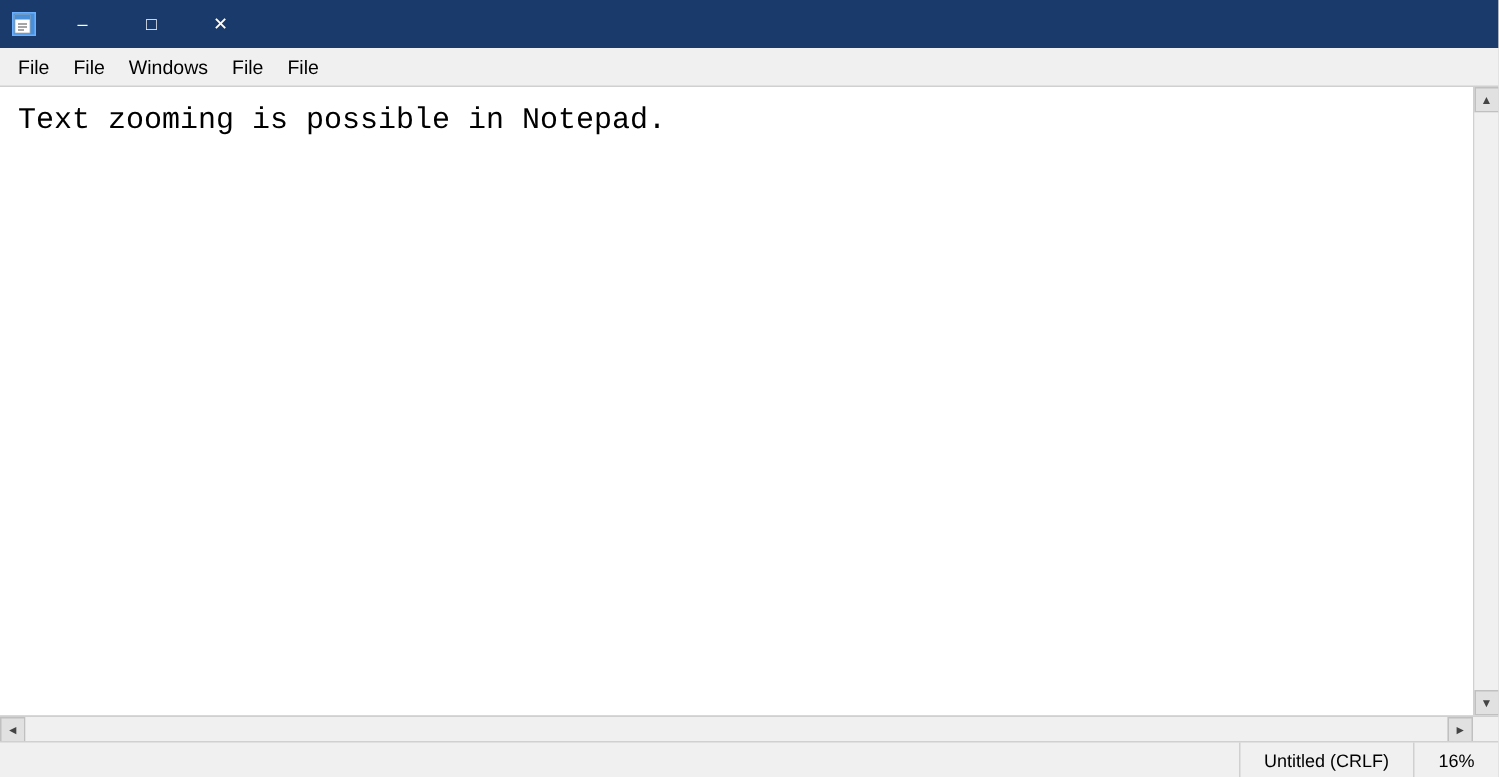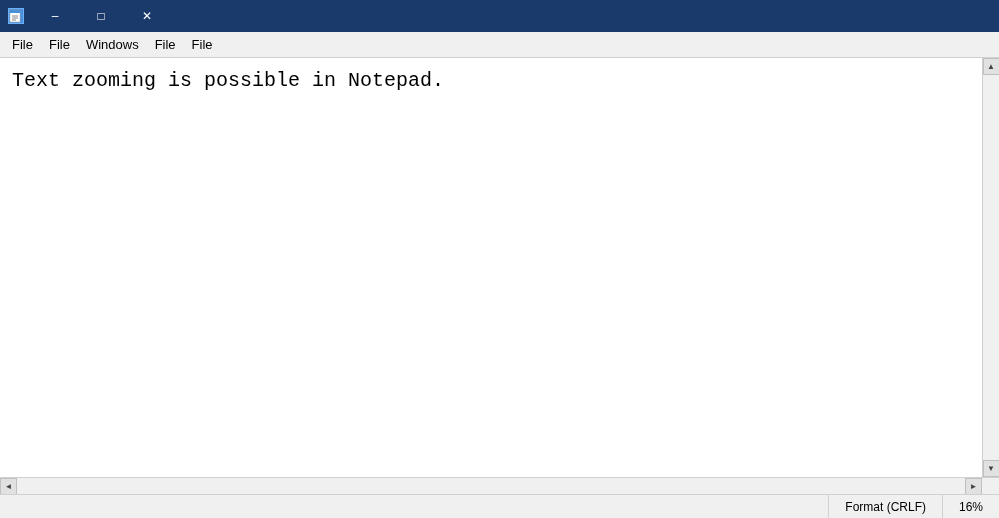--- a/index.html
+++ b/index.html
@@ -236,15 +236,15 @@
 
 <div class="scrollbar-h-container">
   <div class="scrollbar-h-arrow">◄</div>
   <div class="scrollbar-h-track"></div>
   <div class="scrollbar-h-arrow">►</div>
   <div class="scrollbar-corner"></div>
 </div>
 
 <div class="status-bar">
   <div class="status-spacer"></div>
-  <div class="status-item">Format (CRLF)</div>
+  <div class="status-item">Untitled (CRLF)</div>
   <div class="status-item">16%</div>
 </div>
 
 </body></html>

